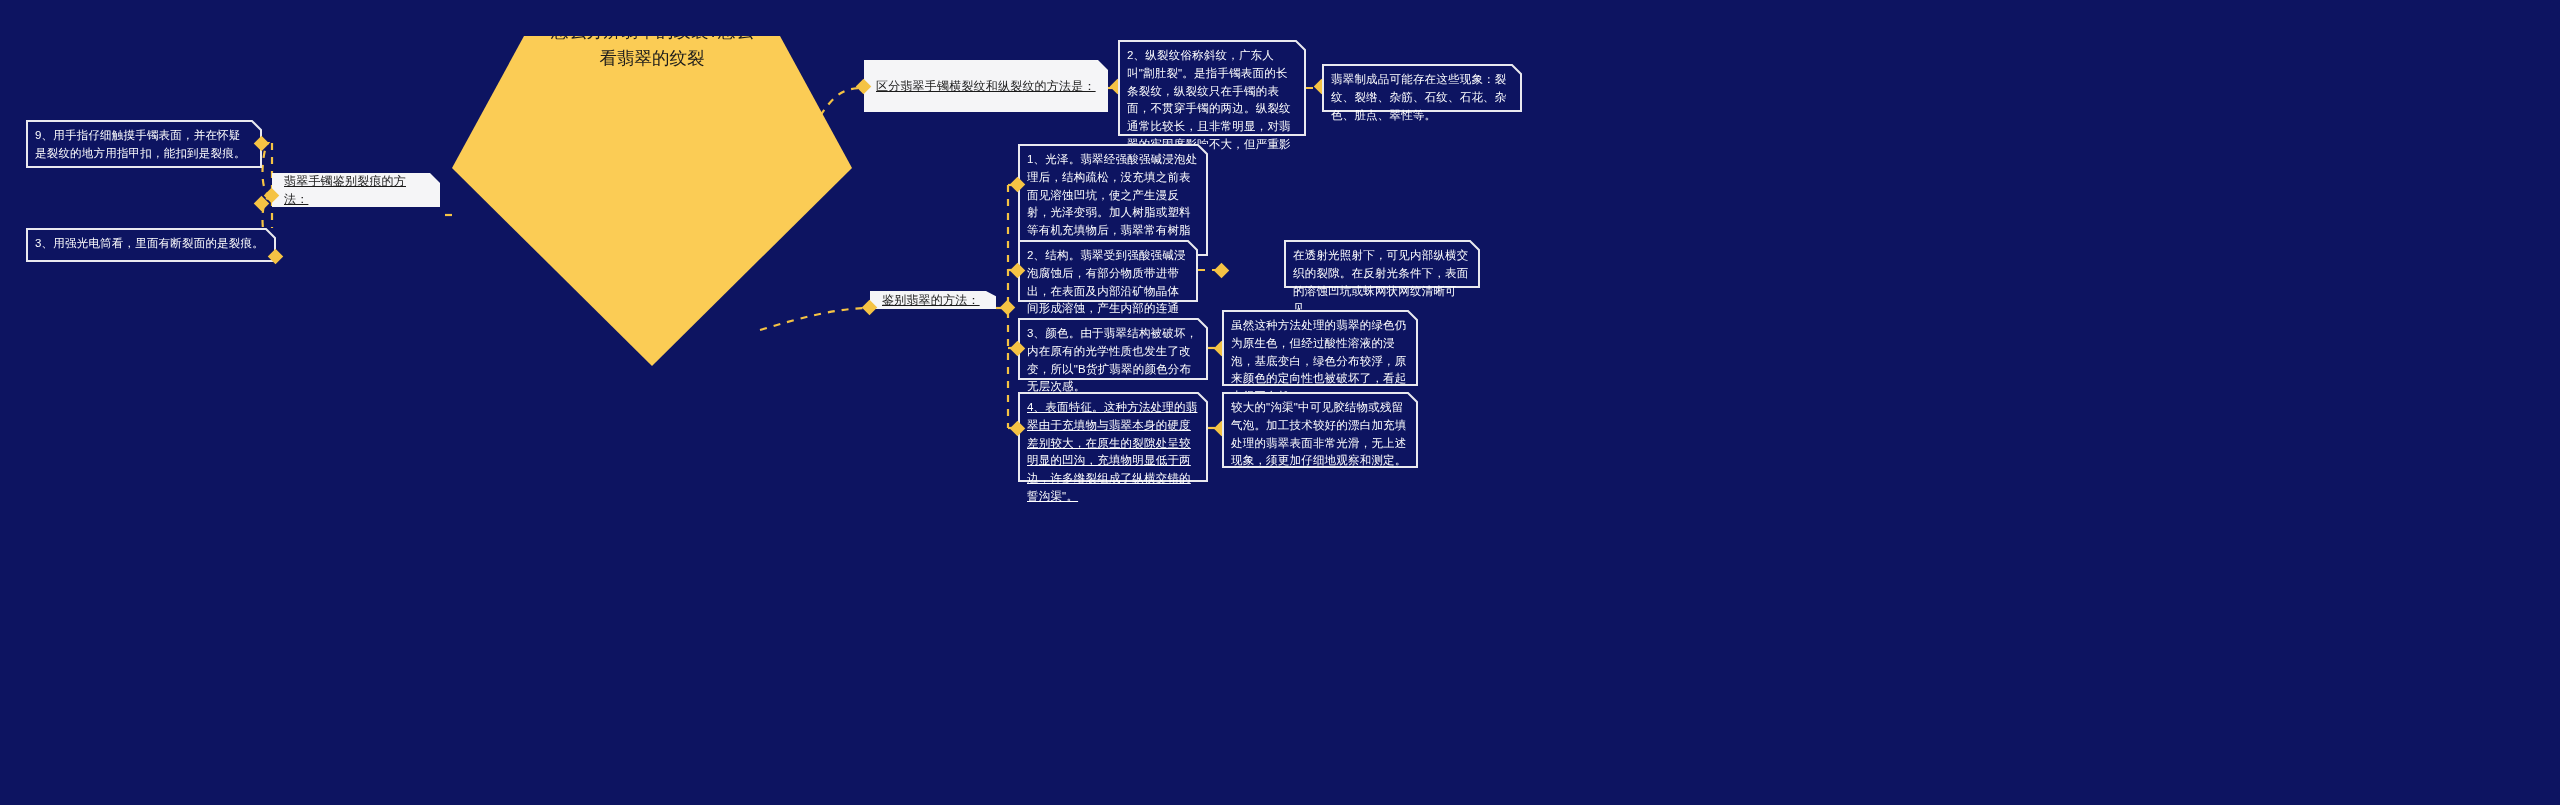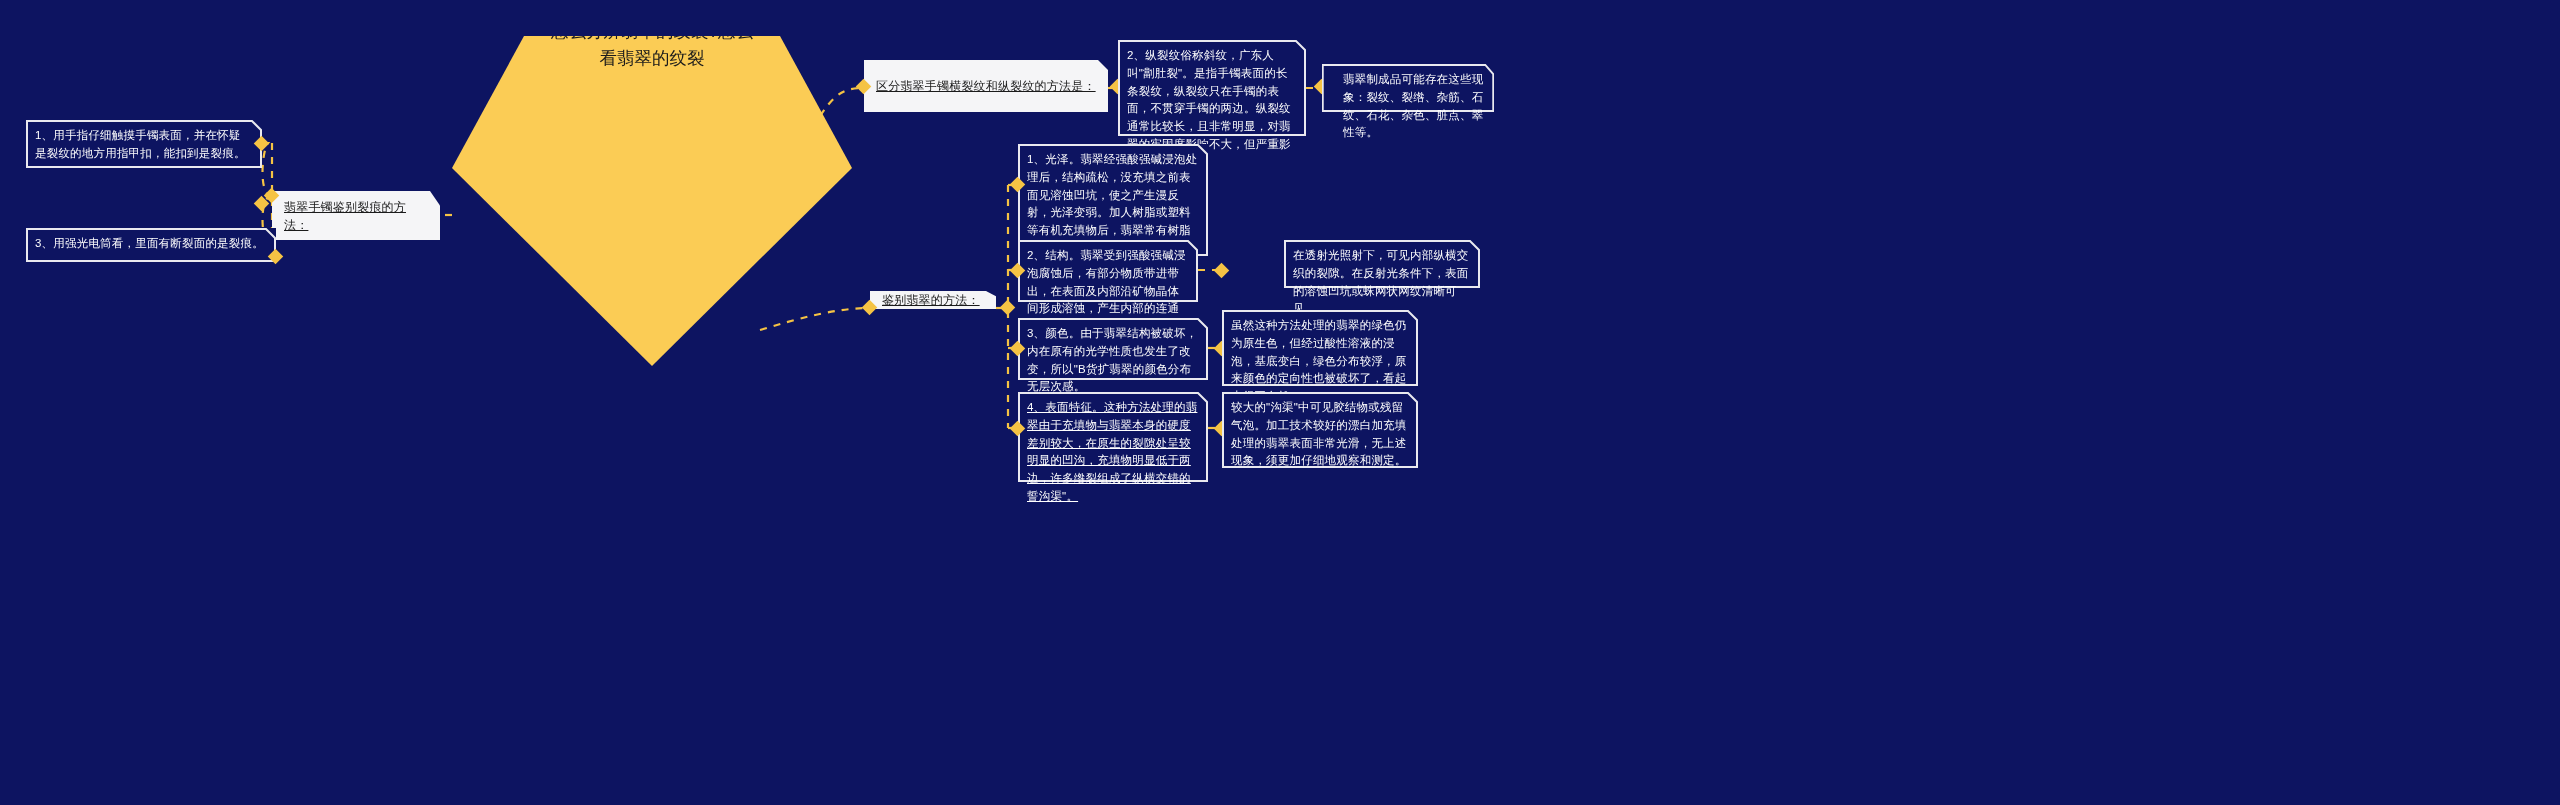--- a/index.html
+++ b/index.html
@@ -168,37 +168,37 @@
     <path d="M 1198 270 L 1222 270"></path>
     <path d="M 1208 348 L 1222 348"></path>
     <path d="M 1208 428 L 1222 428"></path>
   </svg>
 
   <div id="center-node">
     <div id="center-label">怎么分辨翡翠的纹裂?怎么
 看翡翠的纹裂</div>
   </div>
 
-  <div class="label-card shape" style="left:272px; top:191px; width:168px; height:49px;">
+  <div class="label-card shape" style="left:272px; top:173px; width:168px; height:34px;">
     <div class="frame">
       <svg viewBox="0 0 168 34" preserveAspectRatio="none">
           <polygon points="0,0 158,0 168,10 168,34 0,34"></polygon>
         </svg>
     </div>
     <div class="inner">翡翠手镯鉴别裂痕的方法：</div>
   </div>
   <div class="diamond" style="left:266px; top:190px;"></div>
 
   <div class="card clip" style="left:26px; top:120px; width:236px; height:48px;">
     <div class="frame">
       <svg viewBox="0 0 236 48" preserveAspectRatio="none">
           <polygon points="1,1 226,1 235,10 235,47 1,47"></polygon>
         </svg>
     </div>
-    <div class="inner">1、用手指仔细触摸手镯表面，并在怀疑是裂纹的地方用指甲扣，能扣到是裂痕。</div>
+    <div class="inner">9、用手指仔细触摸手镯表面，并在怀疑是裂纹的地方用指甲扣，能扣到是裂痕。</div>
   </div>
   <div class="diamond" style="left:256px; top:138px;"></div>
 
   <div class="diamond" style="left:256px; top:198px;"></div>
 
   <div class="card clip" style="left:26px; top:228px; width:250px; height:34px;">
     <div class="frame">
       <svg viewBox="0 0 250 34" preserveAspectRatio="none">
           <polygon points="1,1 240,1 249,10 249,33 1,33"></polygon>
         </svg>
@@ -221,21 +221,21 @@
   <div class="card clip" style="left:1118px; top:40px; width:188px; height:96px;">
     <div class="frame">
       <svg viewBox="0 0 188 96" preserveAspectRatio="none">
           <polygon points="1,1 178,1 187,10 187,95 1,95"></polygon>
         </svg>
     </div>
     <div class="inner">2、纵裂纹俗称斜纹，广东人叫"劏肚裂"。是指手镯表面的长条裂纹，纵裂纹只在手镯的表面，不贯穿手镯的两边。纵裂纹通常比较长，且非常明显，对翡翠的牢固度影响不大，但严重影响美观。</div>
   </div>
   <div class="diamond" style="left:1316px; top:81px;"></div>
 
-  <div class="card clip" style="left:1322px; top:64px; width:172px; height:48px;padding-left:12px;">
+  <div class="card clip" style="left:1322px; top:64px; width:200px; height:48px;">
     <div class="frame">
       <svg viewBox="0 0 200 48" preserveAspectRatio="none">
           <polygon points="1,1 190,1 199,10 199,47 1,47"></polygon>
         </svg>
     </div>
     <div class="inner">翡翠制成品可能存在这些现象：裂纹、裂绺、杂筋、石纹、石花、杂色、脏点、翠性等。</div>
   </div>
 
   <div class="label-card shape" style="left:870px; top:291px; width:126px; height:18px;">
     <div class="frame">

